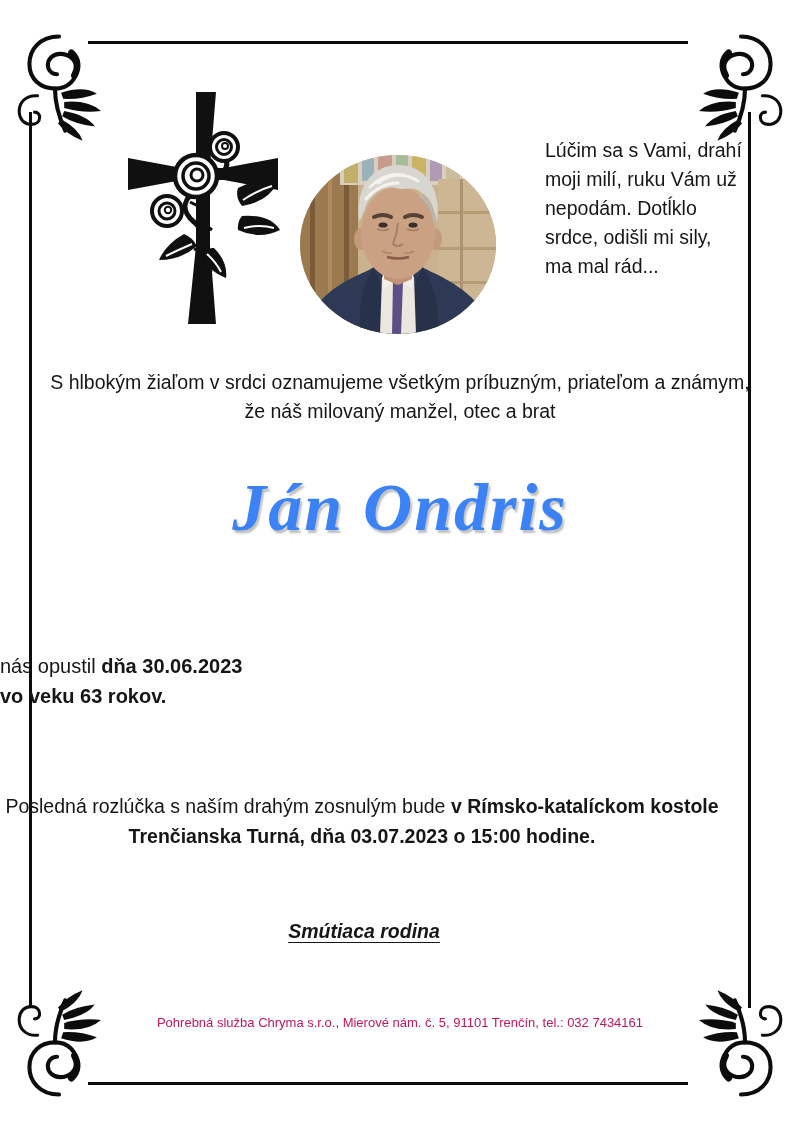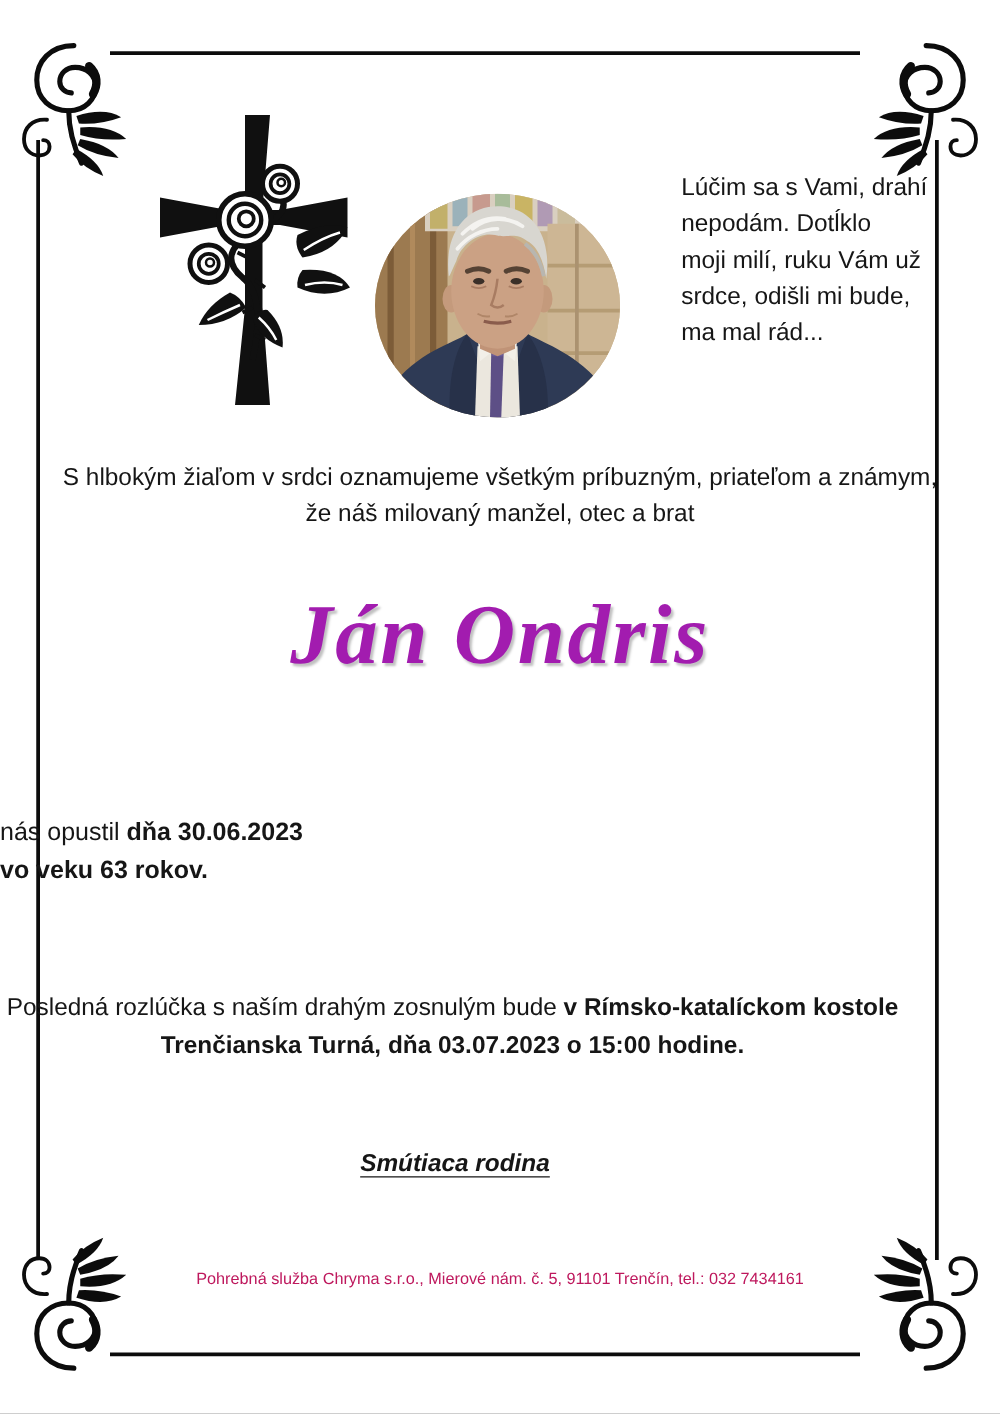--- a/index.html
+++ b/index.html
@@ -39,21 +39,21 @@
     position:absolute;left:0;top:368px;width:800px;
     text-align:center;font-size:19.5px;line-height:29px;
   }
   
   .name{
     position:absolute;left:0;top:468px;width:800px;
     text-align:center;
     font-family:"Liberation Serif","DejaVu Serif",serif;
     font-style:italic;font-weight:600;
     font-size:68px;letter-spacing:2px;
-    color:#a21caf;
+    color:#3b82f6;
     text-shadow:2px 3px 2px rgba(0,0,0,0.25);
   }
   
   .passing{
     position:absolute;left:0;top:651px;width:800px;
     text-align:left;font-size:20px;line-height:30px;
   }
   .passing .b, .funeral .b{font-weight:bold;}
   
   .funeral{
@@ -240,23 +240,23 @@
 
       <path d="M 98 68 C 97 78 95 84 93 89 Q 98 93 103 89" stroke="#a87c62" stroke-width="2" fill="none"></path>
 
       <path d="M 87 102 Q 98 105 109 102" stroke="#8a5c4c" stroke-width="2.5" fill="none"></path>
       <path d="M 82 96 Q 87 99 92 98 M 104 98 Q 109 99 114 96" stroke="#b08668" stroke-width="1.5" fill="none"></path>
     </g>
   </svg>
 
   <div class="poem">
     <div>Lúčim sa s Vami, drahí</div>
+    <div>moji milí,  ruku Vám už</div>
     <div>nepodám. Dotĺklo</div>
-    <div>moji milí,  ruku Vám už</div>
-    <div>srdce, odišli mi bude,</div>
+    <div>srdce, odišli mi sily,</div>
     <div>ma mal rád...</div>
   </div>
 
   <div class="announcement">
     <div>S hlbokým žiaľom v srdci oznamujeme všetkým príbuzným, priateľom a známym,</div>
     <div>že náš milovaný manžel, otec a brat</div>
   </div>
 
   <div class="name">Ján Ondris</div>
 

